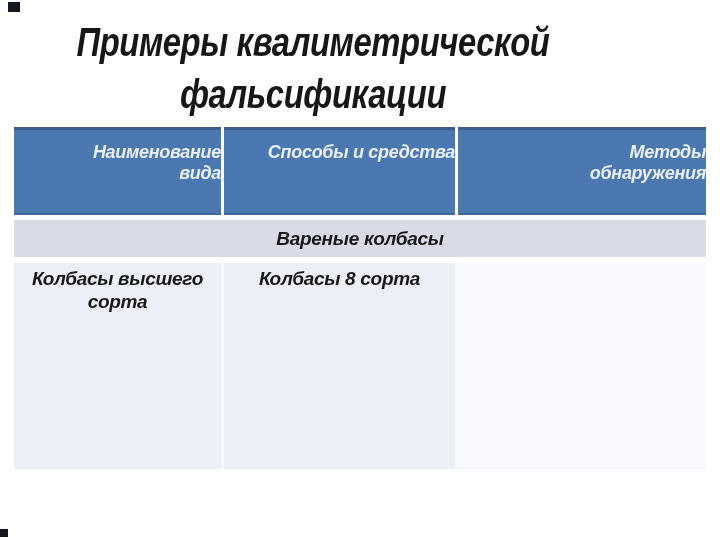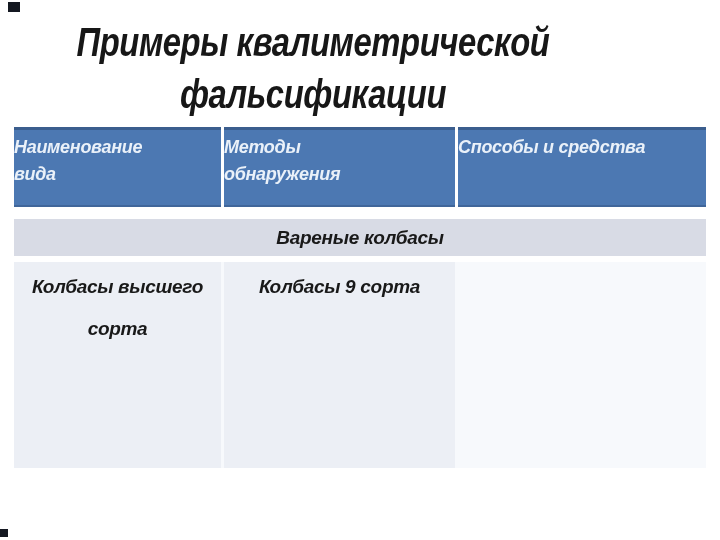--- a/index.html
+++ b/index.html
@@ -46,46 +46,46 @@
     background:#ffffff;
   }
   .thead .cell{
     background:var(--header-bg,#4c78b2);
     border-top:3px solid var(--header-border,#3b5e8e);
     border-bottom:2px solid #40669a;
     height:71px;
     color:var(--header-text,#eaf1f9);
     font-size:18px;
     font-weight:bold;
-    line-height:27px;
-    text-align:left;
-    padding-top:4px;
+    line-height:21px;
+    text-align:right;
+    padding-top:12px;
     letter-spacing:-0.3px;
     white-space:pre-line;
   }
   .section-row{
-    margin-top:12px;
+    margin-top:5px;
     height:37px;
     background:var(--section-bg,#d8dbe5);
     display:flex;
     align-items:center;
     justify-content:center;
     font-size:19px;
     font-weight:bold;
     color:var(--text-dark,#191919);
     letter-spacing:-0.3px;
   }
   .tbody{margin-top:6px;background:#f7f9fc;}
   .tbody .cell{
     background:var(--body-bg,#eceff5);
     height:202px;
     color:var(--text-dark,#191919);
     font-size:19px;
     font-weight:bold;
-    line-height:42px;
+    line-height:23px;
     text-align:center;
     padding-top:4px;
     letter-spacing:-0.3px;
     white-space:pre-line;
   }
 </style>
 </head>
 <body>
 
 <div class="slide">
@@ -94,27 +94,27 @@
   <div class="corner-sq bl"></div>
 
   <h1 class="title">Примеры квалиметрической
 фальсификации</h1>
 
   <div class="ftable">
 
     <div class="grid3 thead">
       <div class="cell">Наименование
 вида</div>
+      <div class="cell">Способы и средства</div>
       <div class="cell">Методы
 обнаружения</div>
-      <div class="cell">Способы и средства</div>
     </div>
 
     <div class="section-row">Вареные колбасы</div>
 
     <div class="grid3 tbody">
       <div class="cell">Колбасы высшего
 сорта</div>
-      <div class="cell">Колбасы 9 сорта</div>
+      <div class="cell">Колбасы 8 сорта</div>
     </div>
 
   </div>
 </div>
 
 </body></html>

